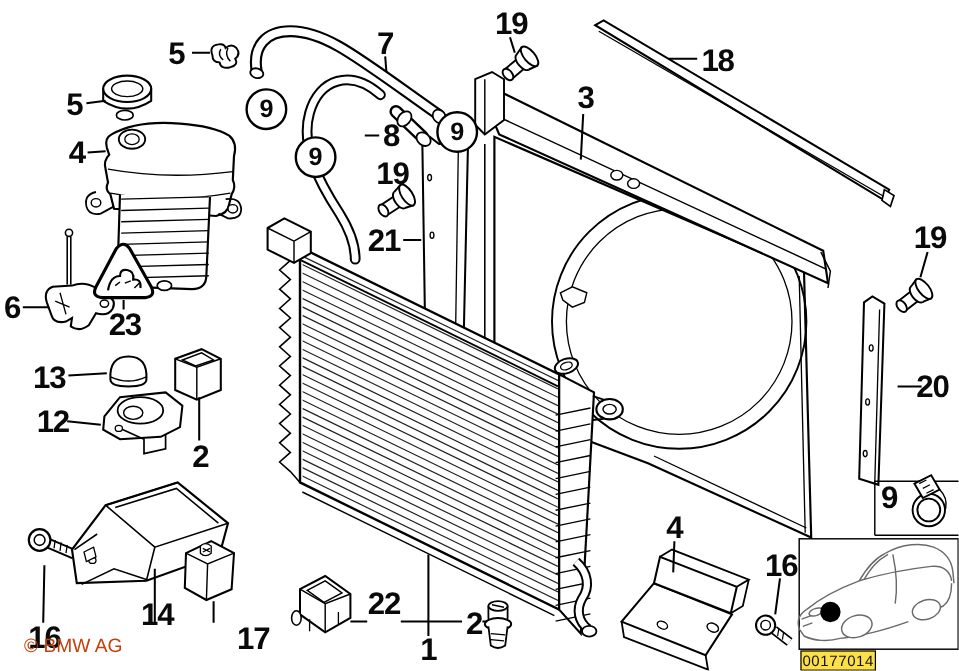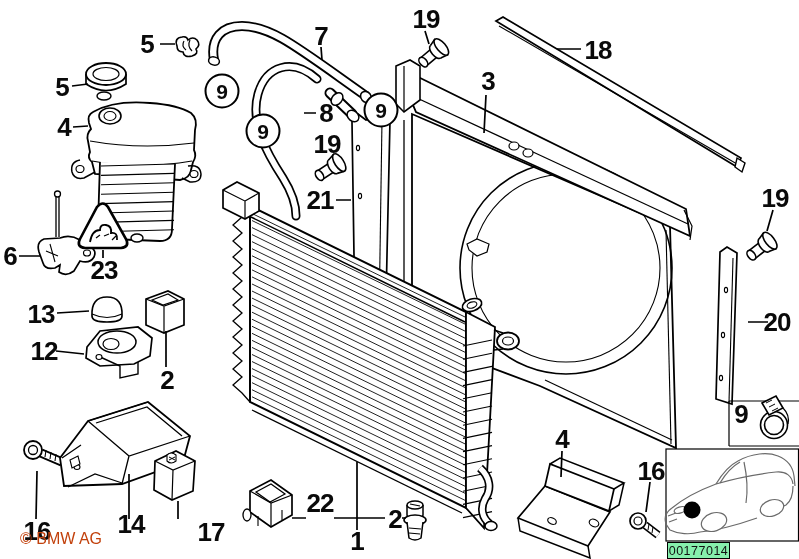--- a/index.html
+++ b/index.html
@@ -7,21 +7,21 @@
          font-family:"Liberation Sans",sans-serif;}
   .stage svg{position:absolute;left:0;top:0;}
   .callout-layer{position:absolute;left:0;top:0;width:799px;height:559px;pointer-events:none;}
   .callout{position:absolute;transform:translate(-50%,-50%);font-weight:bold;font-size:26px;
            color:#0a0a0a;letter-spacing:-1px;line-height:1;white-space:nowrap;}
   .callout.circled{width:31px;height:31px;border:2.5px solid #000;border-radius:50%;
            background:#fff;font-size:21px;letter-spacing:0;
            display:flex;align-items:center;justify-content:center;}
   .copyright{position:absolute;left:20px;top:530px;font-size:16px;color:#c2410c;}
   .imgnum{position:absolute;left:667px;top:542px;width:61px;height:15px;border:1px solid #000;
-          background:#86efac;font-size:12.5px;color:#111;display:flex;align-items:center;
+          background:#fde047;font-size:12.5px;color:#111;display:flex;align-items:center;
           justify-content:center;letter-spacing:0.5px;}
 </style>
 </head>
 <body>
 
 <div class="stage">
 
 <svg width="799" height="559" viewBox="0 0 799 559">
   <defs>
     <clipPath id="radclip">
@@ -335,21 +335,21 @@
       <div class="callout" style="left: 777px; top: 322px;">20</div>
       <div class="callout" style="left: 10px; top: 256px;">6</div>
       <div class="callout" style="left: 104px; top: 270px;">23</div>
       <div class="callout" style="left: 41px; top: 314px;">13</div>
       <div class="callout" style="left: 44px; top: 351px;">12</div>
       <div class="callout" style="left: 167px; top: 380px;">2</div>
       <div class="callout" style="left: 741px; top: 414px;">9</div>
       <div class="callout" style="left: 562px; top: 439px;">4</div>
       <div class="callout" style="left: 651px; top: 471px;">16</div>
       <div class="callout" style="left: 37px; top: 531px;">16</div>
-      <div class="callout" style="left: 131px; top: 524px;">14</div>
+      <div class="callout" style="left: 131px; top: 512px;">14</div>
       <div class="callout" style="left: 179px; top: 532px; margin-left: 32px;">17</div>
       <div class="callout" style="left: 320px; top: 503px;">22</div>
       <div class="callout" style="left: 357px; top: 541px;">1</div>
       <div class="callout" style="left: 395px; top: 519px;">2</div>
     </div>
 
 <div class="copyright">© BMW AG</div>
 <div class="imgnum">00177014</div>
 
 </div>

